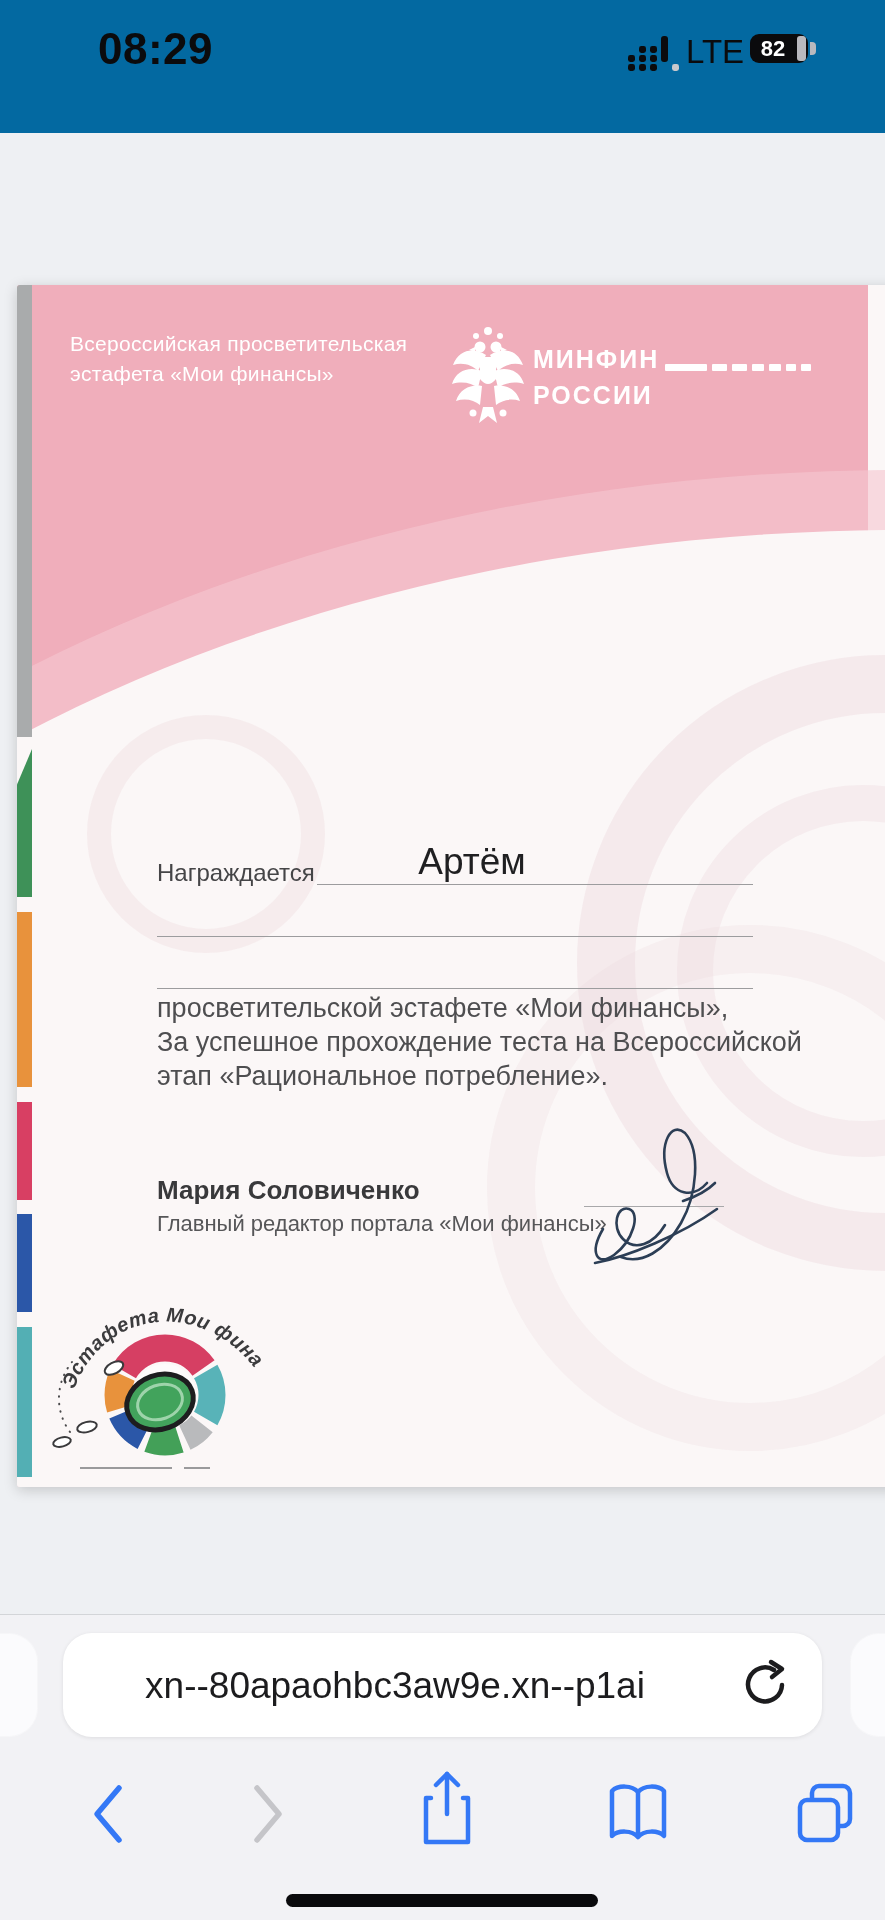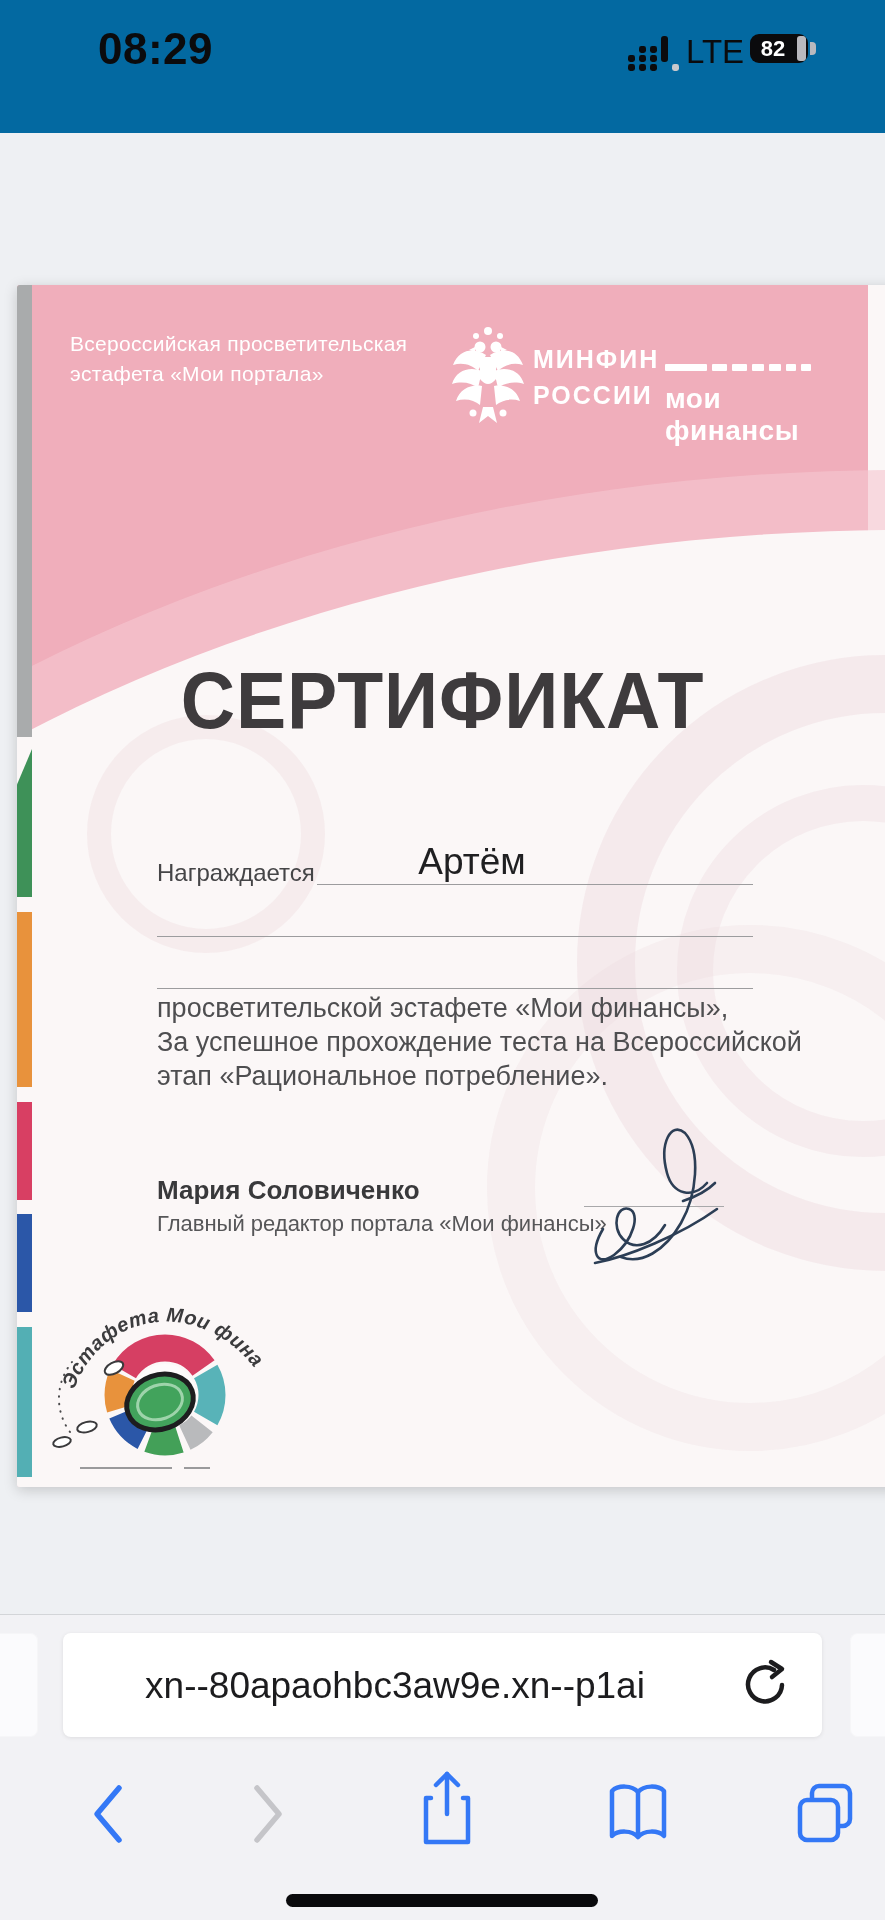--- a/index.html
+++ b/index.html
@@ -40,21 +40,21 @@
   .uline{height:1px;background:#9c9c9e;}
   .name{left:150px;width:610px;text-align:center;font-size:37px;color:#1f1f21;font-weight:500;}
   .desc{left:140px;top:706px;font-size:27px;line-height:34px;color:#4e4e50;}
   .signer-name{left:140px;top:890px;font-size:26px;font-weight:700;color:#39393b;}
   .signer-title{left:140px;top:926px;font-size:22px;color:#565658;}
   .place{left:500px;top:1112px;width:351px;text-align:center;font-size:23px;color:#8d8d8f;letter-spacing:.5px;}
 
   
   .hairline{left:0;top:1614px;width:885px;height:1px;background:rgba(60,60,67,.15);}
   .chromebg{left:0;top:1615px;width:885px;height:305px;background:#f2f2f5;}
-  .pill{top:1633px;height:104px;border-radius:8px;background:#fff;}
+  .pill{top:1633px;height:104px;border-radius:29px;background:#fff;}
   .stub{background:#fbfbfd;box-shadow:inset 0 0 0 1px rgba(0,0,0,.02);}
   .urlbar{left:63px;width:759px;box-shadow:0 1px 4px rgba(0,0,0,.09);}
   .urltext{position:absolute;left:0;right:95px;top:0;height:104px;line-height:106px;text-align:center;font-size:37px;color:#1c1c1e;}
   .reload{position:absolute;right:28px;top:24px;width:56px;height:56px;}
   .homebar{left:286px;top:1894px;width:312px;height:13px;border-radius:7px;background:#0a0a0c;}
   .tb{top:1782px;}
 </style>
 </head>
 <body>
 
@@ -97,21 +97,21 @@
 
     <div class="abs stripe" style="top:0;height:452px;background:#a9abac;"></div>
     <div class="abs stripe" style="top:464px;height:148px;background:#3e9158;clip-path:polygon(0 24%,100% 0,100% 100%,0 100%);"></div>
     <div class="abs stripe" style="top:627px;height:175px;background:#e8923c;"></div>
     <div class="abs stripe" style="top:817px;height:98px;background:#d83f63;"></div>
     <div class="abs stripe" style="top:929px;height:98px;background:#2b57a8;"></div>
     <div class="abs stripe" style="top:1042px;height:150px;background:#53afb4;"></div>
 
     <div class="abs hdrtxt">
       <div>Всероссийская просветительская</div>
-      <div>эстафета «Мои портала»</div>
+      <div>эстафета «Мои финансы»</div>
     </div>
 
     <svg class="abs" style="left:430px;top:36px" width="82" height="116" viewBox="0 0 82 116">
       <g fill="#ffffff">
         <circle cx="41" cy="10" r="4"></circle>
           <circle cx="29" cy="15" r="3"></circle>
           <circle cx="53" cy="15" r="3"></circle>
         <circle cx="33" cy="26" r="5.5"></circle>
           <circle cx="49" cy="26" r="5.5"></circle>
         <path d="M28 26 L22 29 L28 31 Z"></path>
@@ -137,24 +137,22 @@
     <div class="abs brand">
       <div class="dashrow">
         <i style="width:42px"></i>
           <i style="width:15px"></i>
           <i style="width:15px"></i>
           <i style="width:12px"></i>
           <i style="width:12px"></i>
           <i style="width:10px"></i>
           <i style="width:10px"></i>
       </div>
-      <div class="brandname">мои финансы</div>
-    </div>
-
-    <div class="abs title"><span>СЕРТИФИКАТ</span></div>
+    </div>
+
 
     <div class="abs award-label">Награждается</div>
     <div class="abs name" style="top:556px;">Артём</div>
     <div class="abs uline" style="left:300px;top:599px;width:436px;"></div>
     <div class="abs uline" style="left:140px;top:651px;width:596px;"></div>
     <div class="abs uline" style="left:140px;top:703px;width:596px;"></div>
 
     <div class="abs desc">
       <div>просветительской эстафете «Мои финансы»,</div>
       <div>За успешное прохождение теста на Всероссийской</div>

